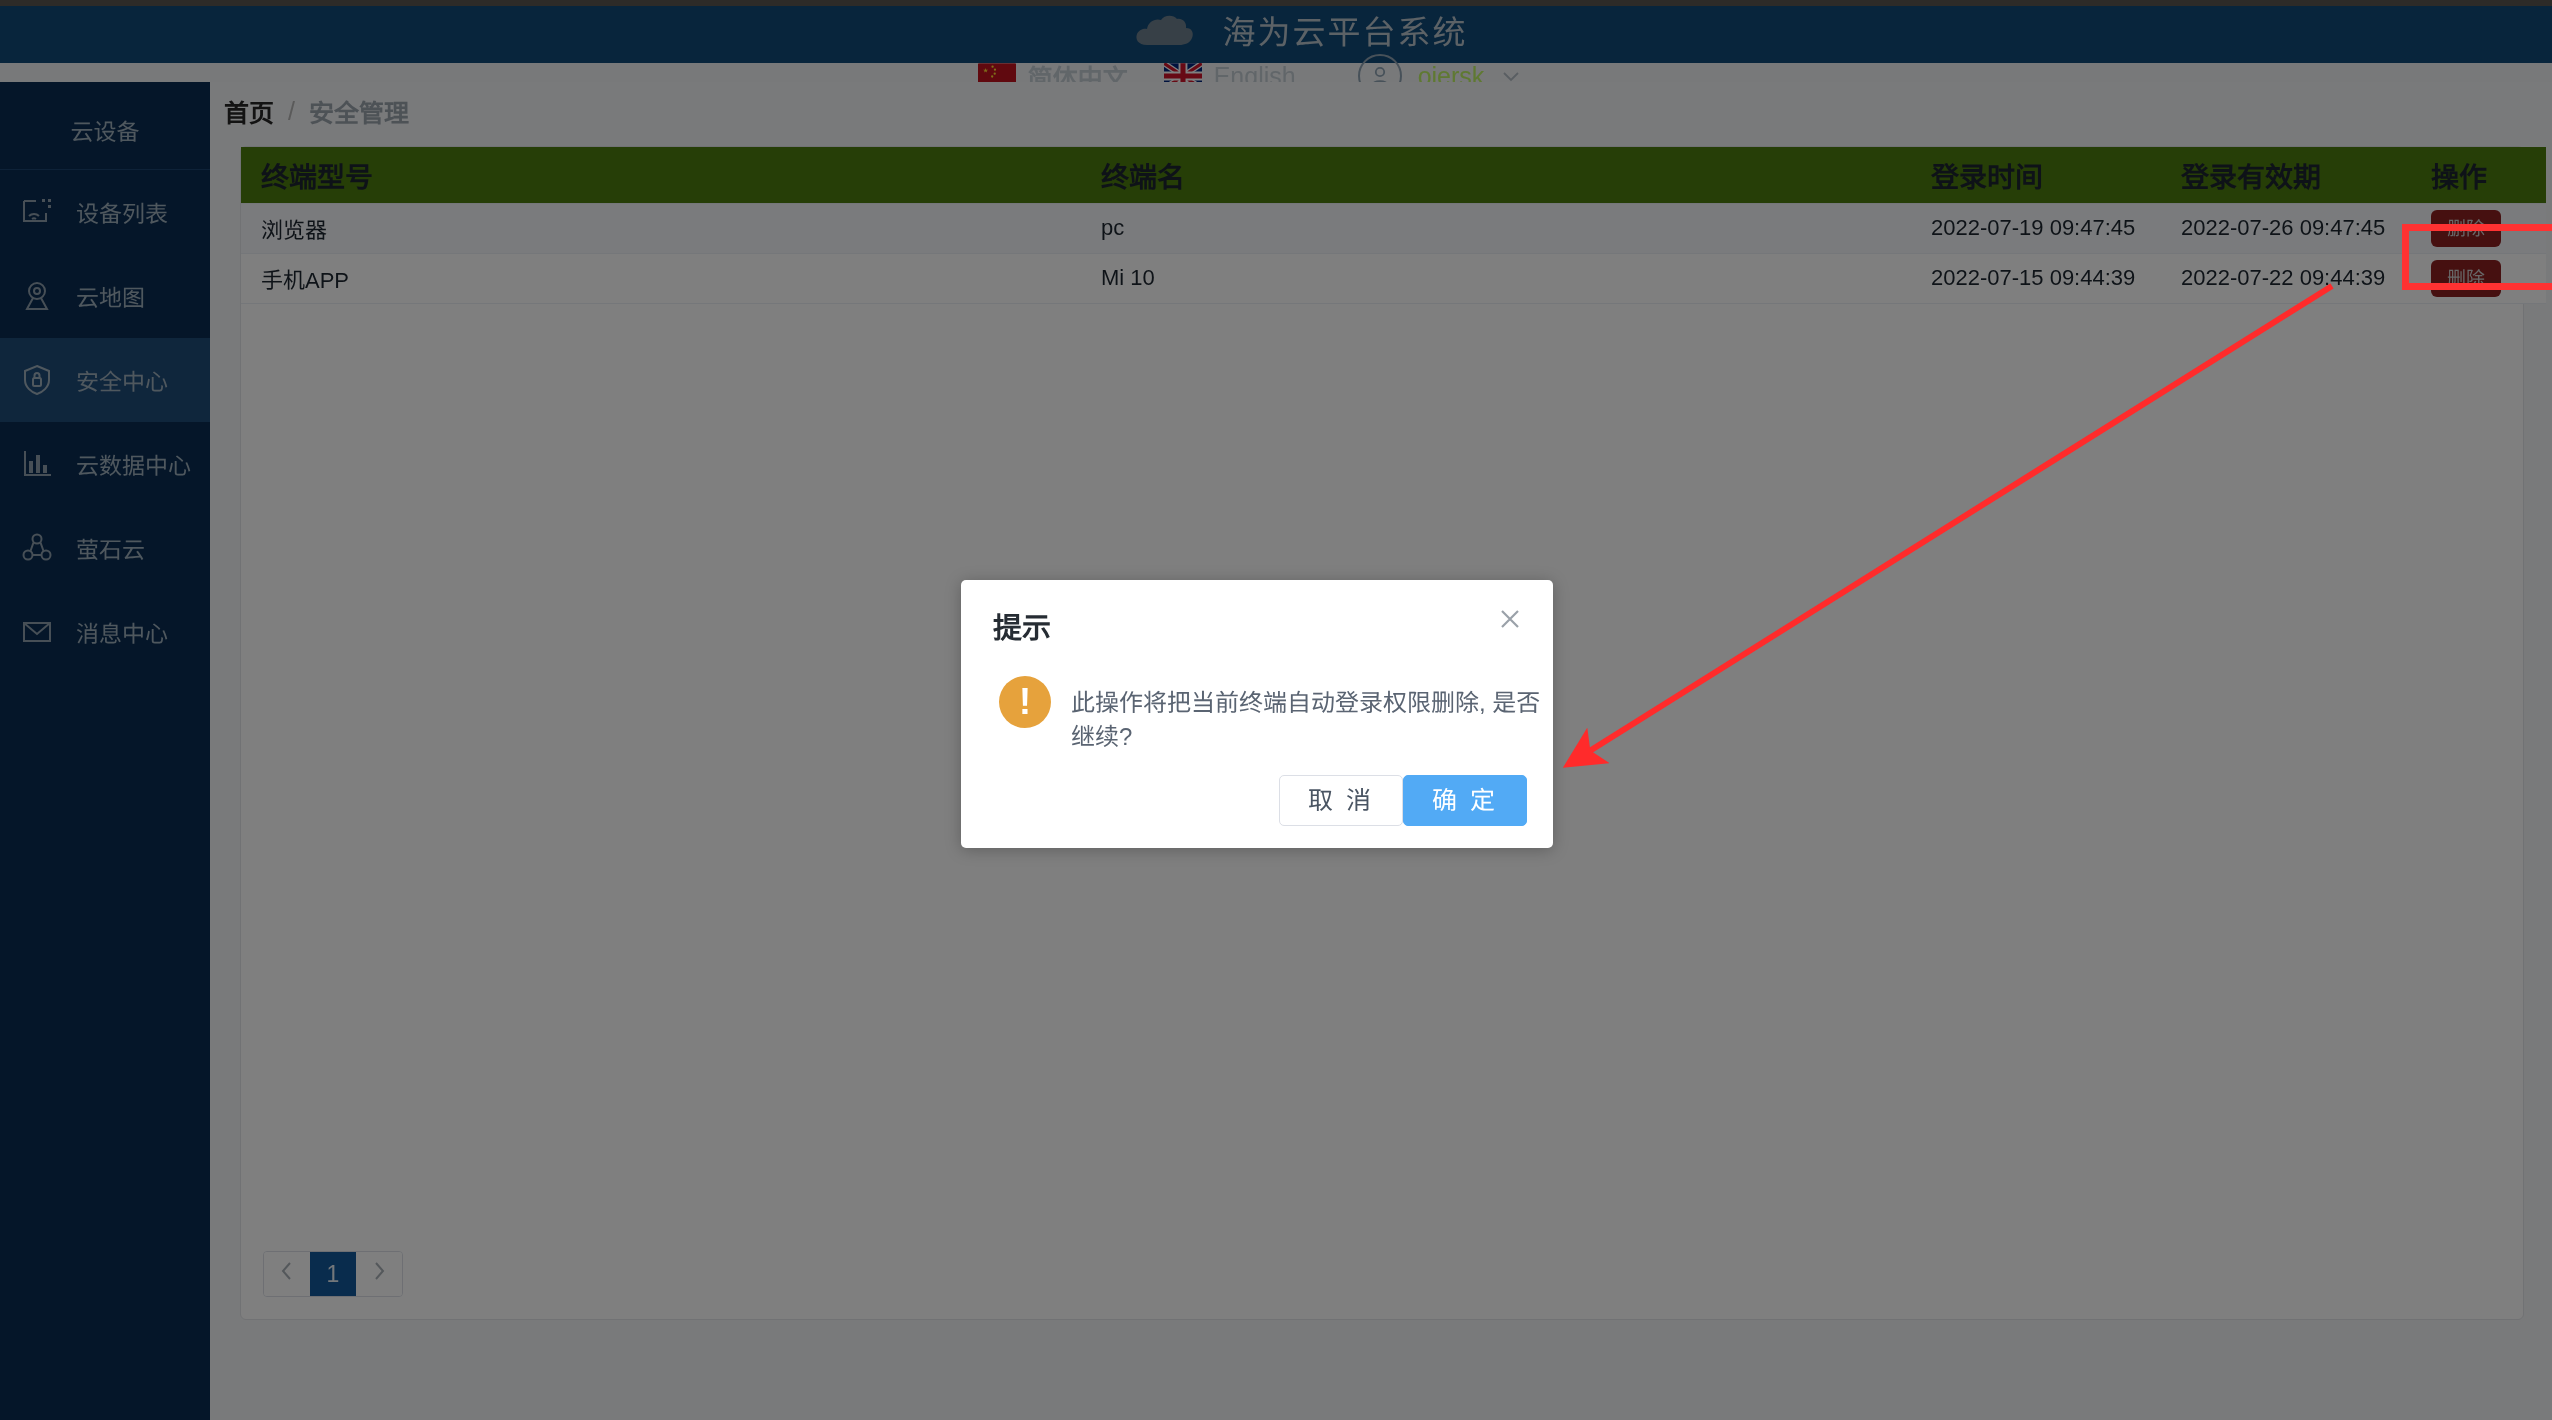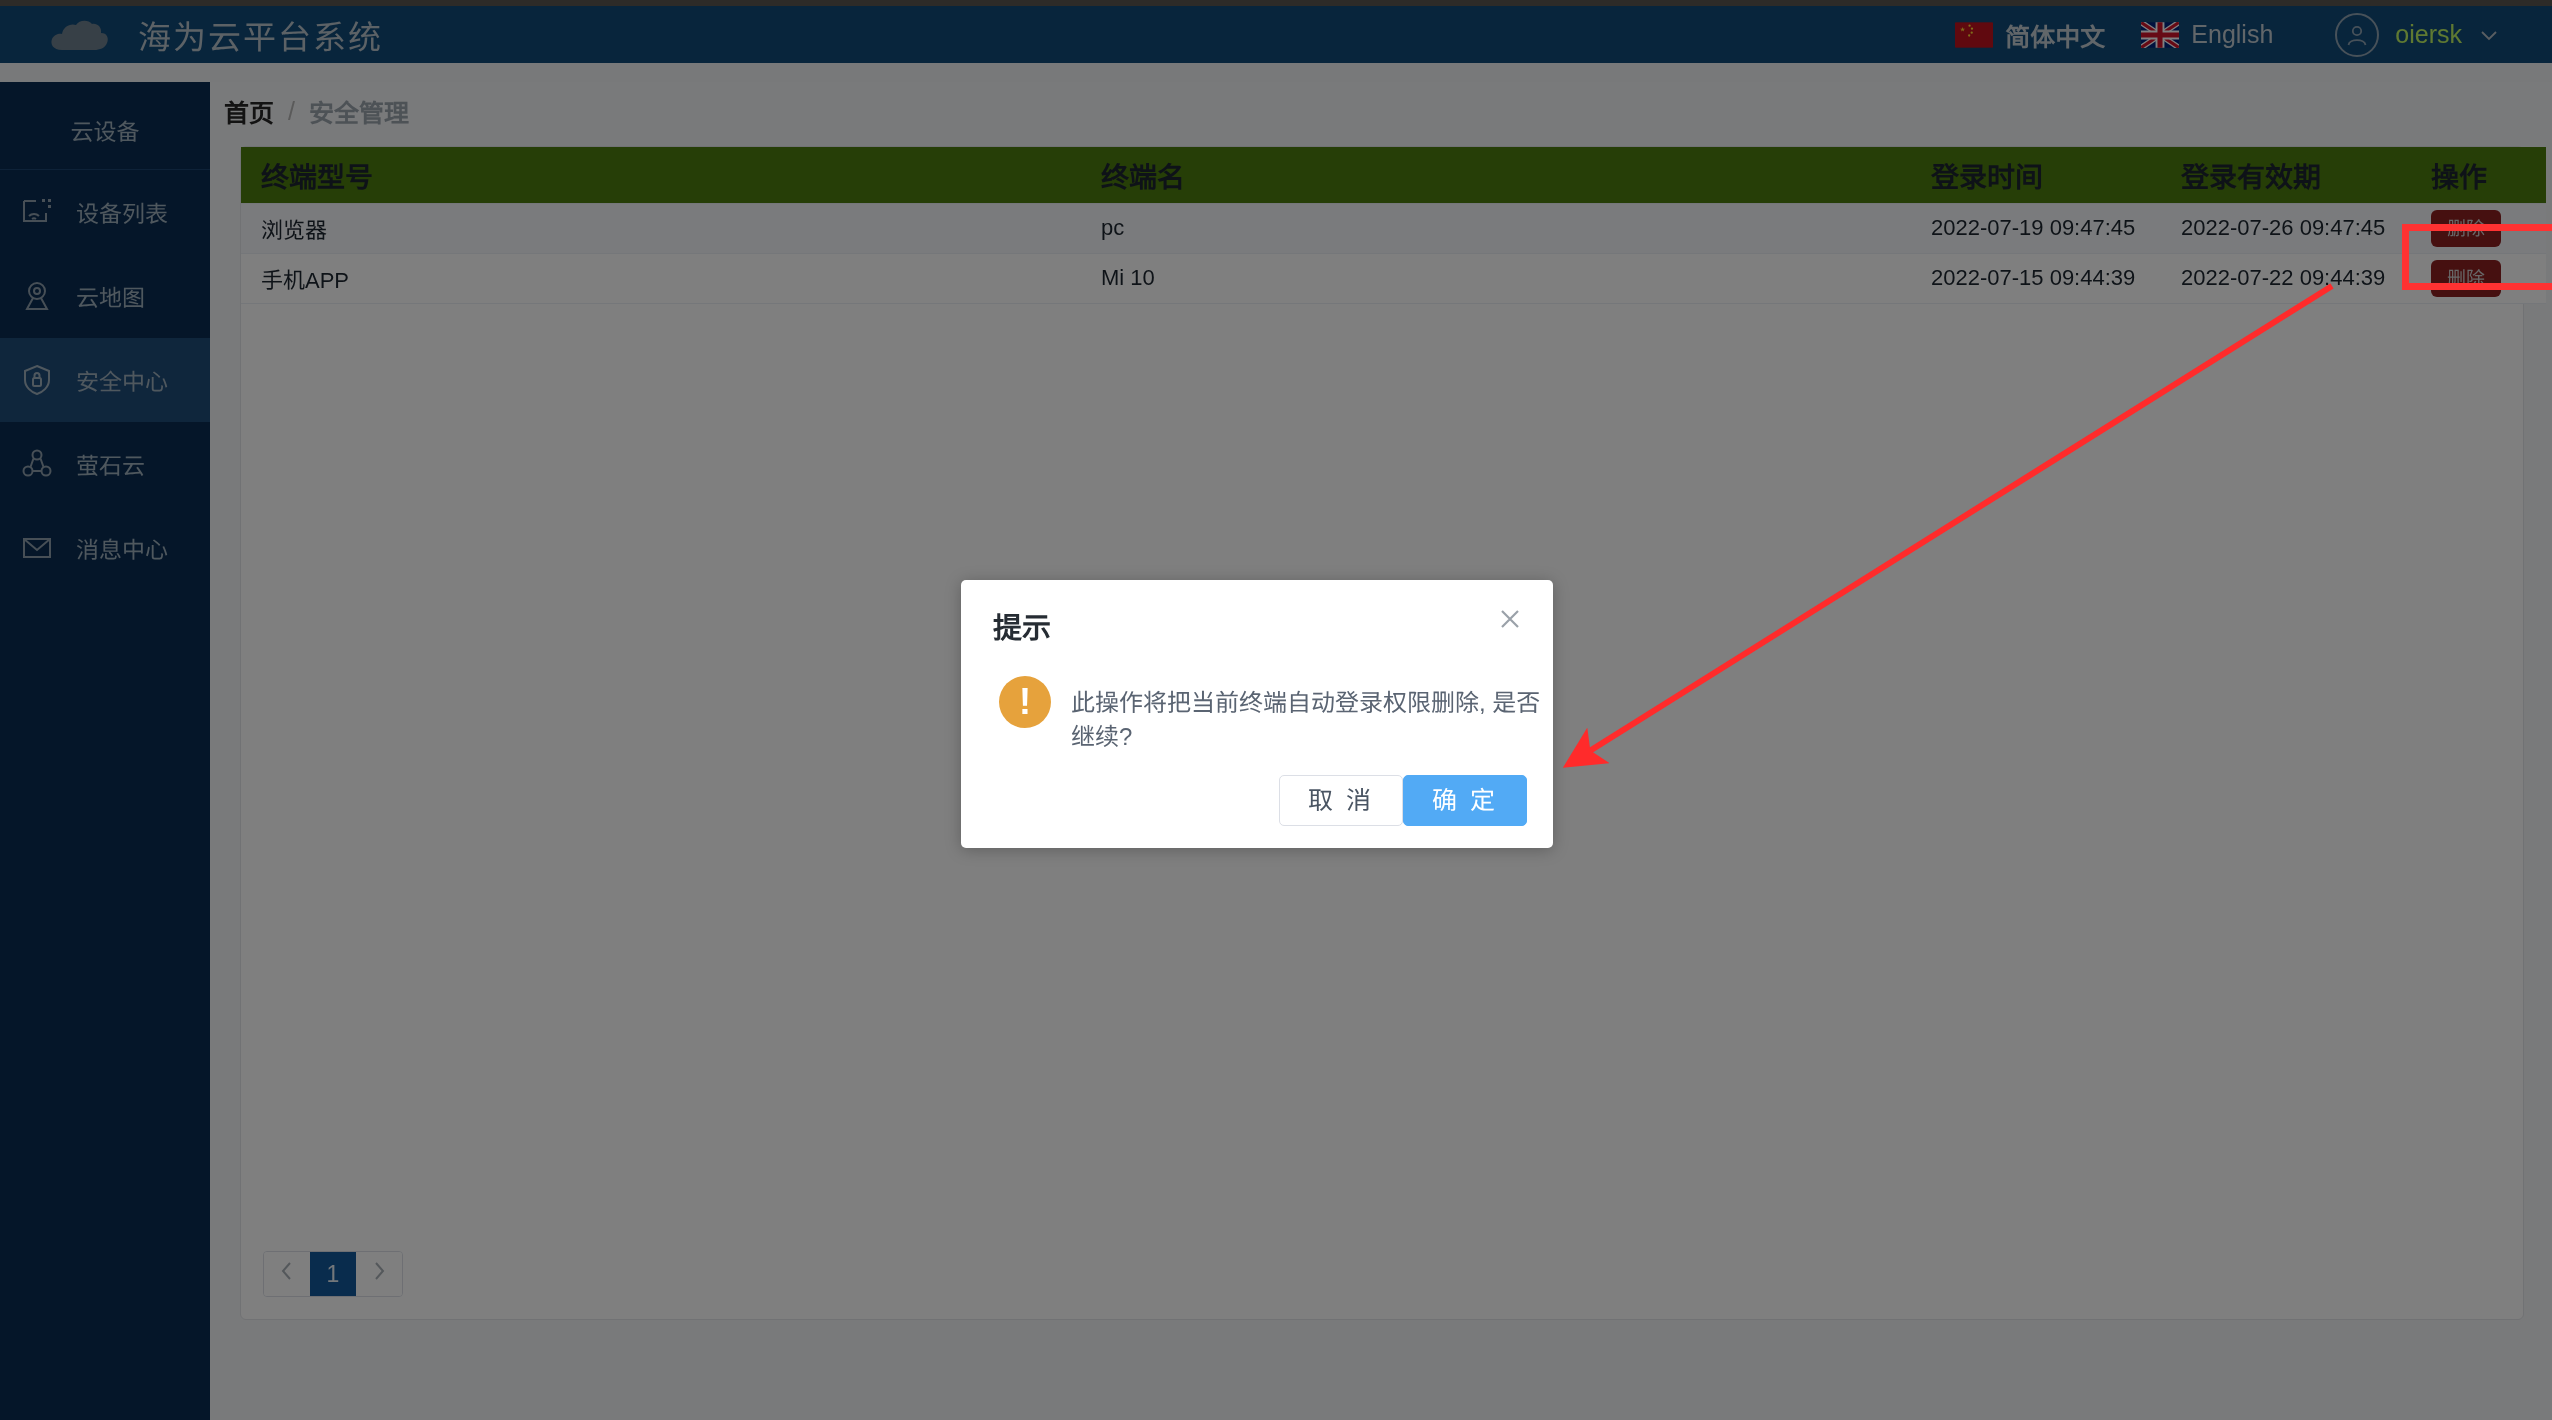--- a/index.html
+++ b/index.html
@@ -17,21 +17,21 @@
   
   .top-strip {
     position: absolute; left: 0; top: 0; width: 2552px; height: 6px;
     background: #5a5651;
   }
 
   
   .header {
     position: absolute; left: 0; top: 6px; width: 2552px; height: 57px;
     background: #114a78;
-    display: flex; align-items: center; justify-content: space-between;
+    display: flex; align-items: center; justify-content: space-between; flex-direction: column;
   }
   .brand { display: flex; align-items: center; gap: 28px; padding-left: 48px; }
   .cloud-icon { width: 62px; height: 34px; position: relative; }
   .cloud-icon svg { display: block; }
   .brand-title {
     font-size: 33px; color: #b9c4cc; letter-spacing: 2px; font-weight: 400;
   }
 
   .header-right { display: flex; align-items: center; gap: 36px; padding-right: 52px; }
   .lang-item { display: flex; align-items: center; gap: 12px; cursor: pointer; }
@@ -260,20 +260,31 @@
       <span class="ico">
         <svg width="34" height="34" viewBox="0 0 34 34">
           <path d="M17 3 L29 8 V17 C29 24 23 29 17 31 C11 29 5 24 5 17 V8 Z" fill="none" stroke="#9fb0bd" stroke-width="2"></path>
           <rect x="13" y="15" width="8" height="8" rx="1.5" fill="none" stroke="#9fb0bd" stroke-width="2"></rect>
           <path d="M14.5 15 V12.5 a2.5 2.5 0 0 1 5 0 V15" fill="none" stroke="#9fb0bd" stroke-width="2"></path>
         </svg>
       </span>
       <span class="lbl">安全中心</span>
     </div>
 
+    <div class="side-item">
+      <span class="ico">
+        <svg width="34" height="34" viewBox="0 0 34 34">
+          <path d="M5 4 V28 H31" fill="none" stroke="#8e9fad" stroke-width="2"></path>
+          <rect x="9" y="14" width="4" height="12" fill="#8e9fad"></rect>
+          <rect x="16" y="8" width="4" height="18" fill="#8e9fad"></rect>
+          <rect x="23" y="18" width="4" height="8" fill="#8e9fad"></rect>
+        </svg>
+      </span>
+      <span class="lbl">云数据中心</span>
+    </div>
 
     <div class="side-item">
       <span class="ico">
         <svg width="34" height="34" viewBox="0 0 34 34">
           <circle cx="17" cy="8" r="4.5" fill="none" stroke="#8e9fad" stroke-width="2"></circle>
           <circle cx="8" cy="24" r="4.5" fill="none" stroke="#8e9fad" stroke-width="2"></circle>
           <circle cx="26" cy="24" r="4.5" fill="none" stroke="#8e9fad" stroke-width="2"></circle>
           <path d="M13.5 11.5 L10.5 20 M20.5 11.5 L23.5 20 M12.5 24 H21.5" fill="none" stroke="#8e9fad" stroke-width="2"></path>
         </svg>
       </span>

